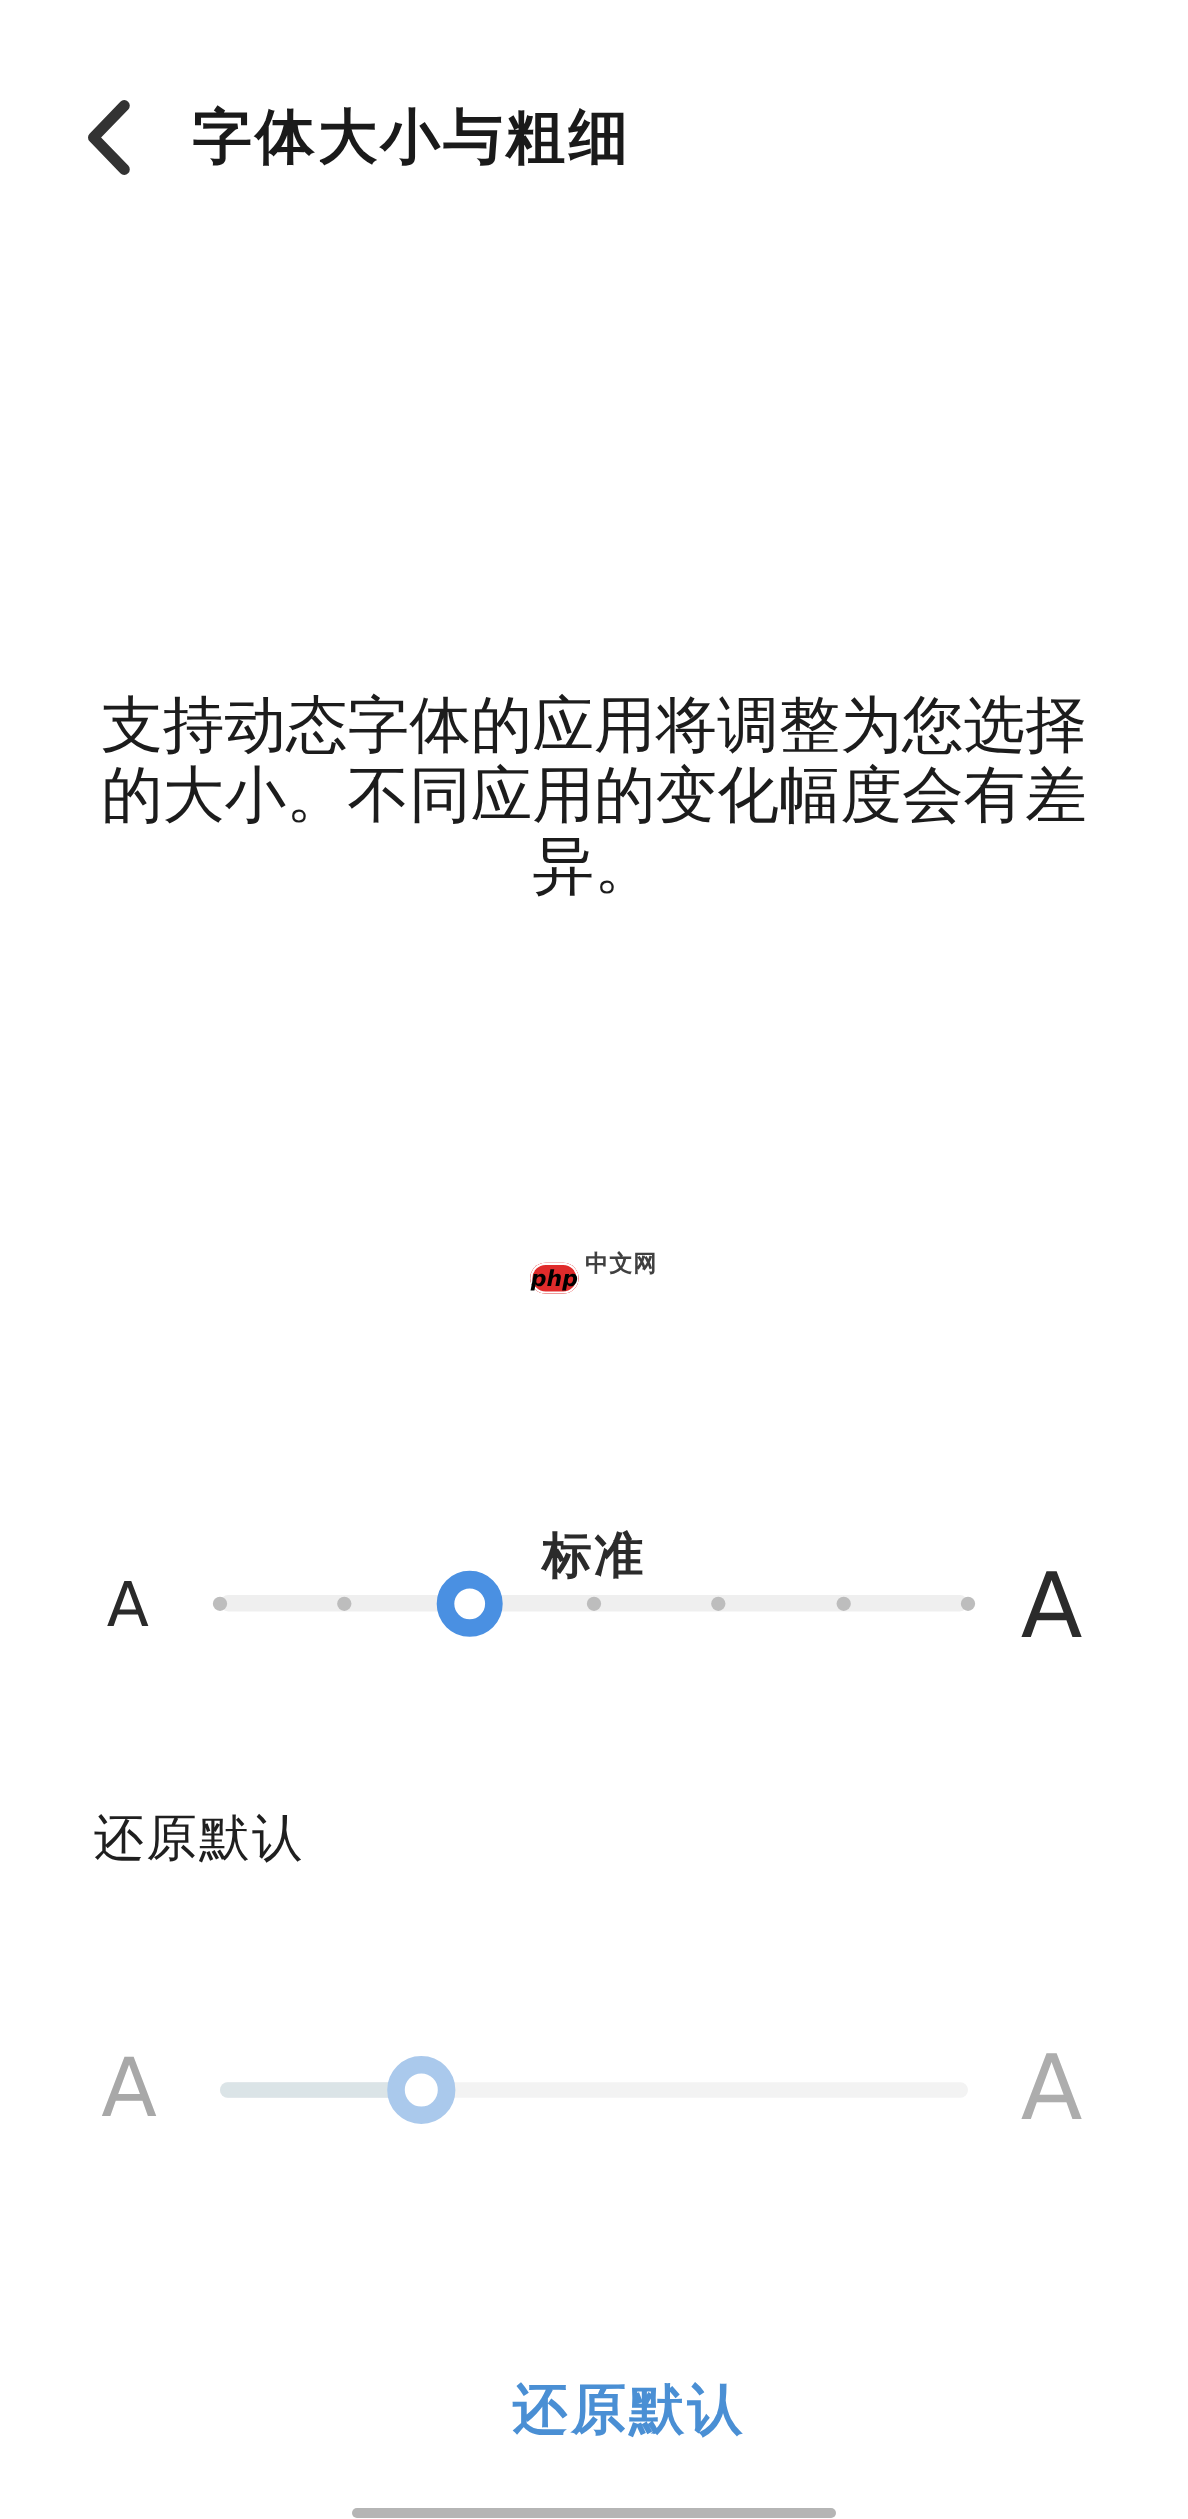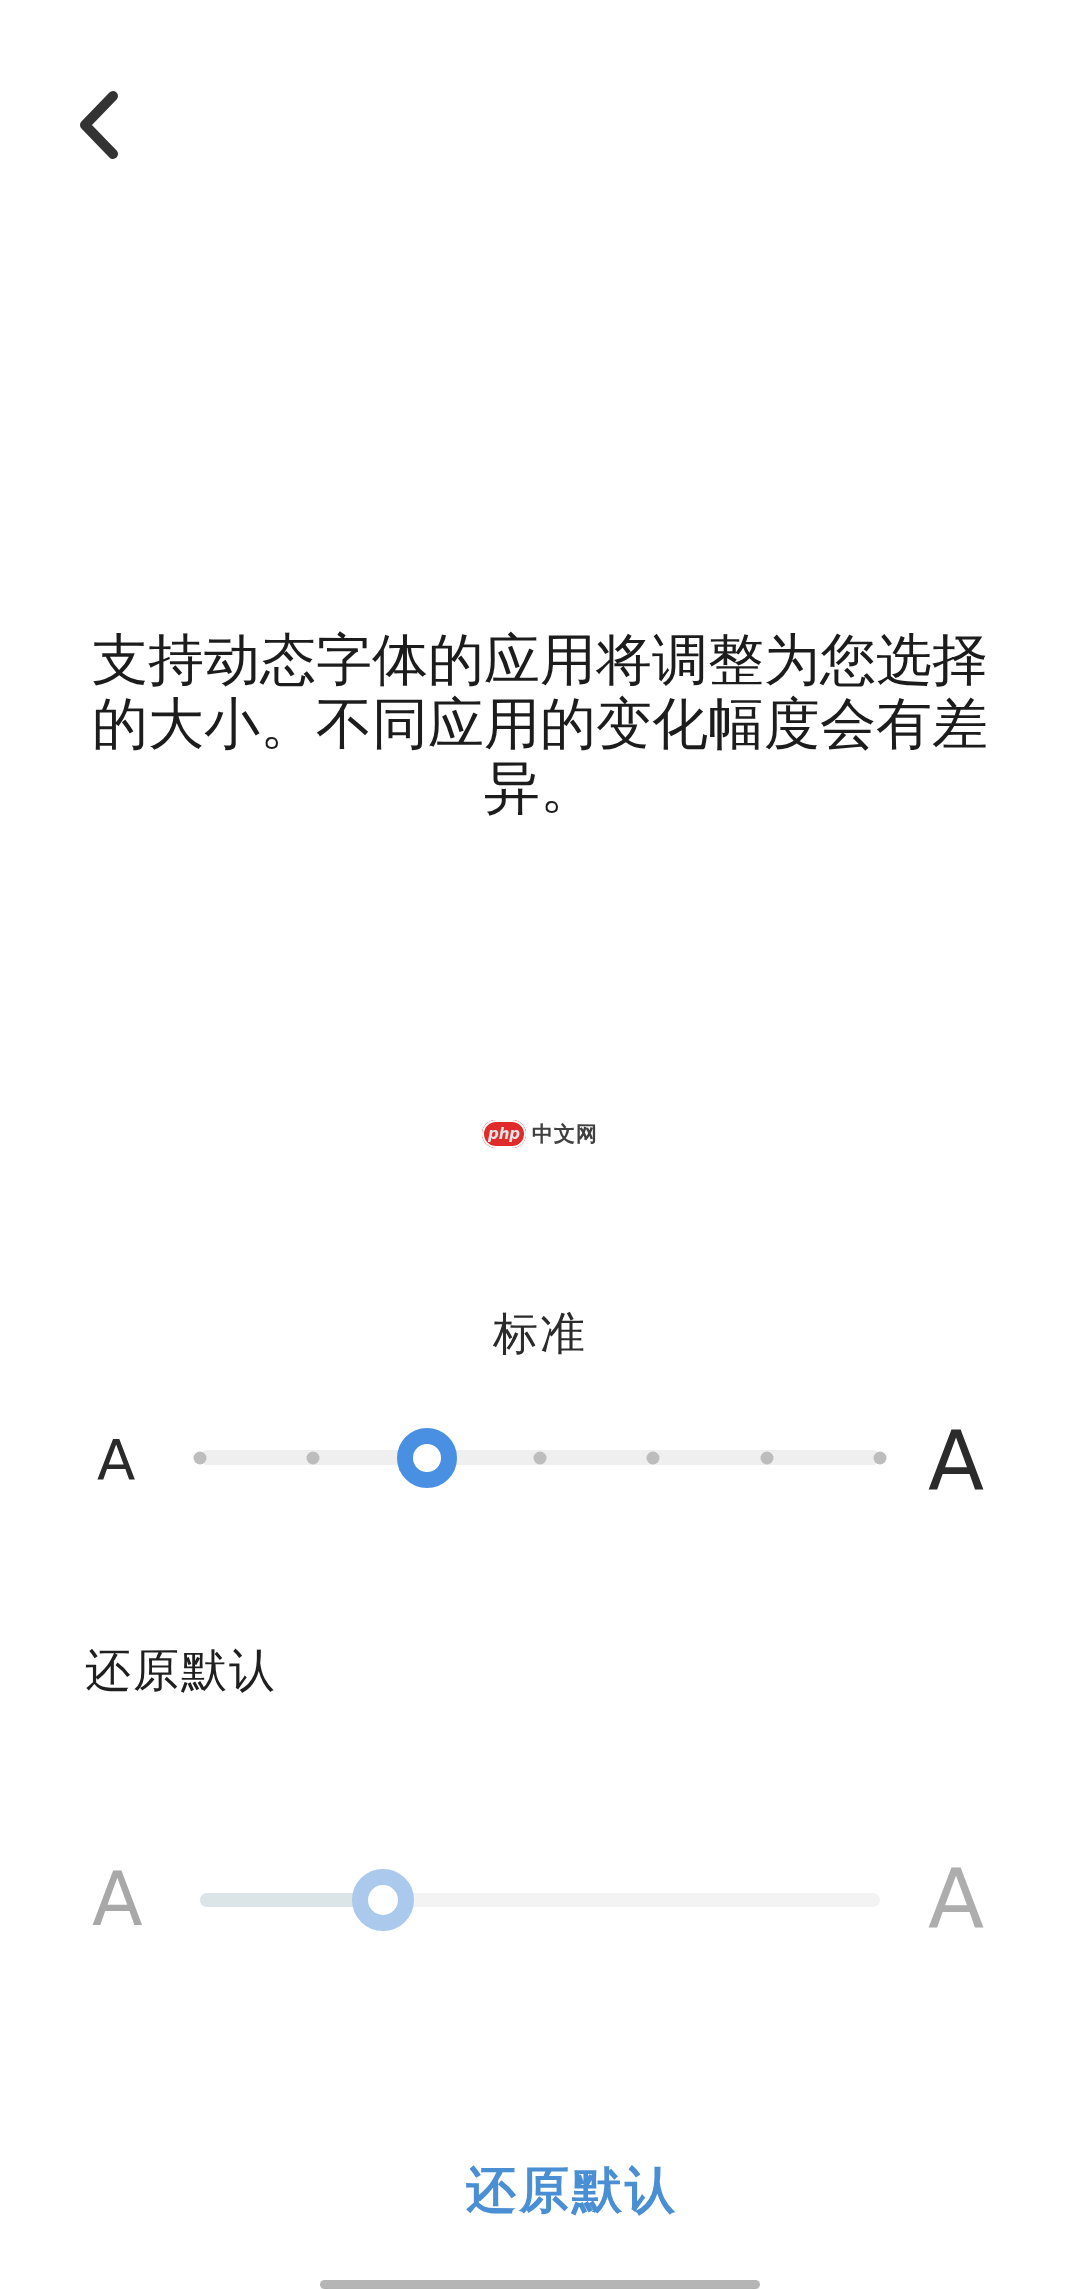--- a/index.html
+++ b/index.html
@@ -12,32 +12,32 @@
     display:flex; align-items:center; justify-content:center; cursor:pointer; }
   .page-title { position:absolute; left:175px; top:90px; font-size:54px;
     font-weight:700; color:#1a1a1a; letter-spacing:3px; line-height:70px; }
   
   .description { position:absolute; top:628px; left:50%; transform:translateX(-50%);
     width:930px; font-size:56px; line-height:64px; text-align:center; color:#1c1c1c; }
   
   .watermark { position:absolute; top:1120px; left:50%; transform:translateX(-50%);
     display:flex; align-items:center; gap:6px;
     font-family:"DejaVu Sans","Liberation Sans",sans-serif; }
-  .wm-badge { background:#e02b2b; color:#e5e5e5; width:44px; height:28px;
+  .wm-badge { background:#e02b2b; color:#000000; width:44px; height:28px;
     border-radius:14px; display:flex; align-items:center; justify-content:center;
-    font-size:15px; font-style:italic; font-weight:700;
-    box-shadow:inset 0 0 0 2px #ffffff, inset 0 0 0 3px #e02b2b; }
+    font-size:20px; font-style:italic; font-weight:700;
+    box-shadow:inset 0 0 0 2px #ffffff, inset 0 0 0 3px #e02b2b;margin-top:28px; }
   .wm-name { font-size:21px; color:#404040; font-weight:700; letter-spacing:1px; }
   
   .section-label { position:absolute; left:85px; font-size:46px; color:#1f1f1f; letter-spacing:2px; }
   .label-size { top:1205px; }
   .label-weight { top:1640px; }
   .value-label { position:absolute; left:50%; transform:translateX(-50%);
     font-size:45px; color:#2b2b2b; letter-spacing:2px; }
-  .value-standard { top:1304px; }
+  .value-standard { top:1384px;font-weight:bold; }
   .value-weight-note { top:1778px; font-size:47px; color:#2e2e2e; }
   
   .a-letter { position:absolute; font-family:"DejaVu Sans","Liberation Sans",sans-serif; line-height:1; }
   .s1-min { left:97px;  top:1432px; font-size:56px; color:#2a2a2a; }
   .s1-max { left:928px; top:1420px; font-size:82px; color:#2b2b2b; }
   .s2-min { left:92px;  top:1862px; font-size:74px; color:#a8a8a8; }
   .s2-max { left:928px; top:1858px; font-size:82px; color:#adadad; }
   .track { position:absolute; left:200px; width:680px; border-radius:8px; }
   .track-size { top:1450px; height:15px; background:#efefef; cursor:pointer; }
   .track-weight { top:1893px; height:14px; background:#f3f3f3; }
@@ -59,20 +59,21 @@
 </head>
 <body>
 
 <div class="screen">
 
   <div class="back-btn">
     <svg width="46" height="70" viewBox="0 0 46 70">
       <polyline points="38,6 10,35 38,64" fill="none" stroke="#333333" stroke-width="10" stroke-linecap="round" stroke-linejoin="round"></polyline>
     </svg>
   </div>
+  <div class="page-title">字体大小与粗细</div>
 
   <div class="description">支持动态字体的应用将调整为您选择的大小。不同应用的变化幅度会有差异。</div>
 
   <div class="watermark">
     <span class="wm-badge">php</span>
     <span class="wm-name">中文网</span>
   </div>
 
   <div class="value-label value-standard">标准</div>
 

